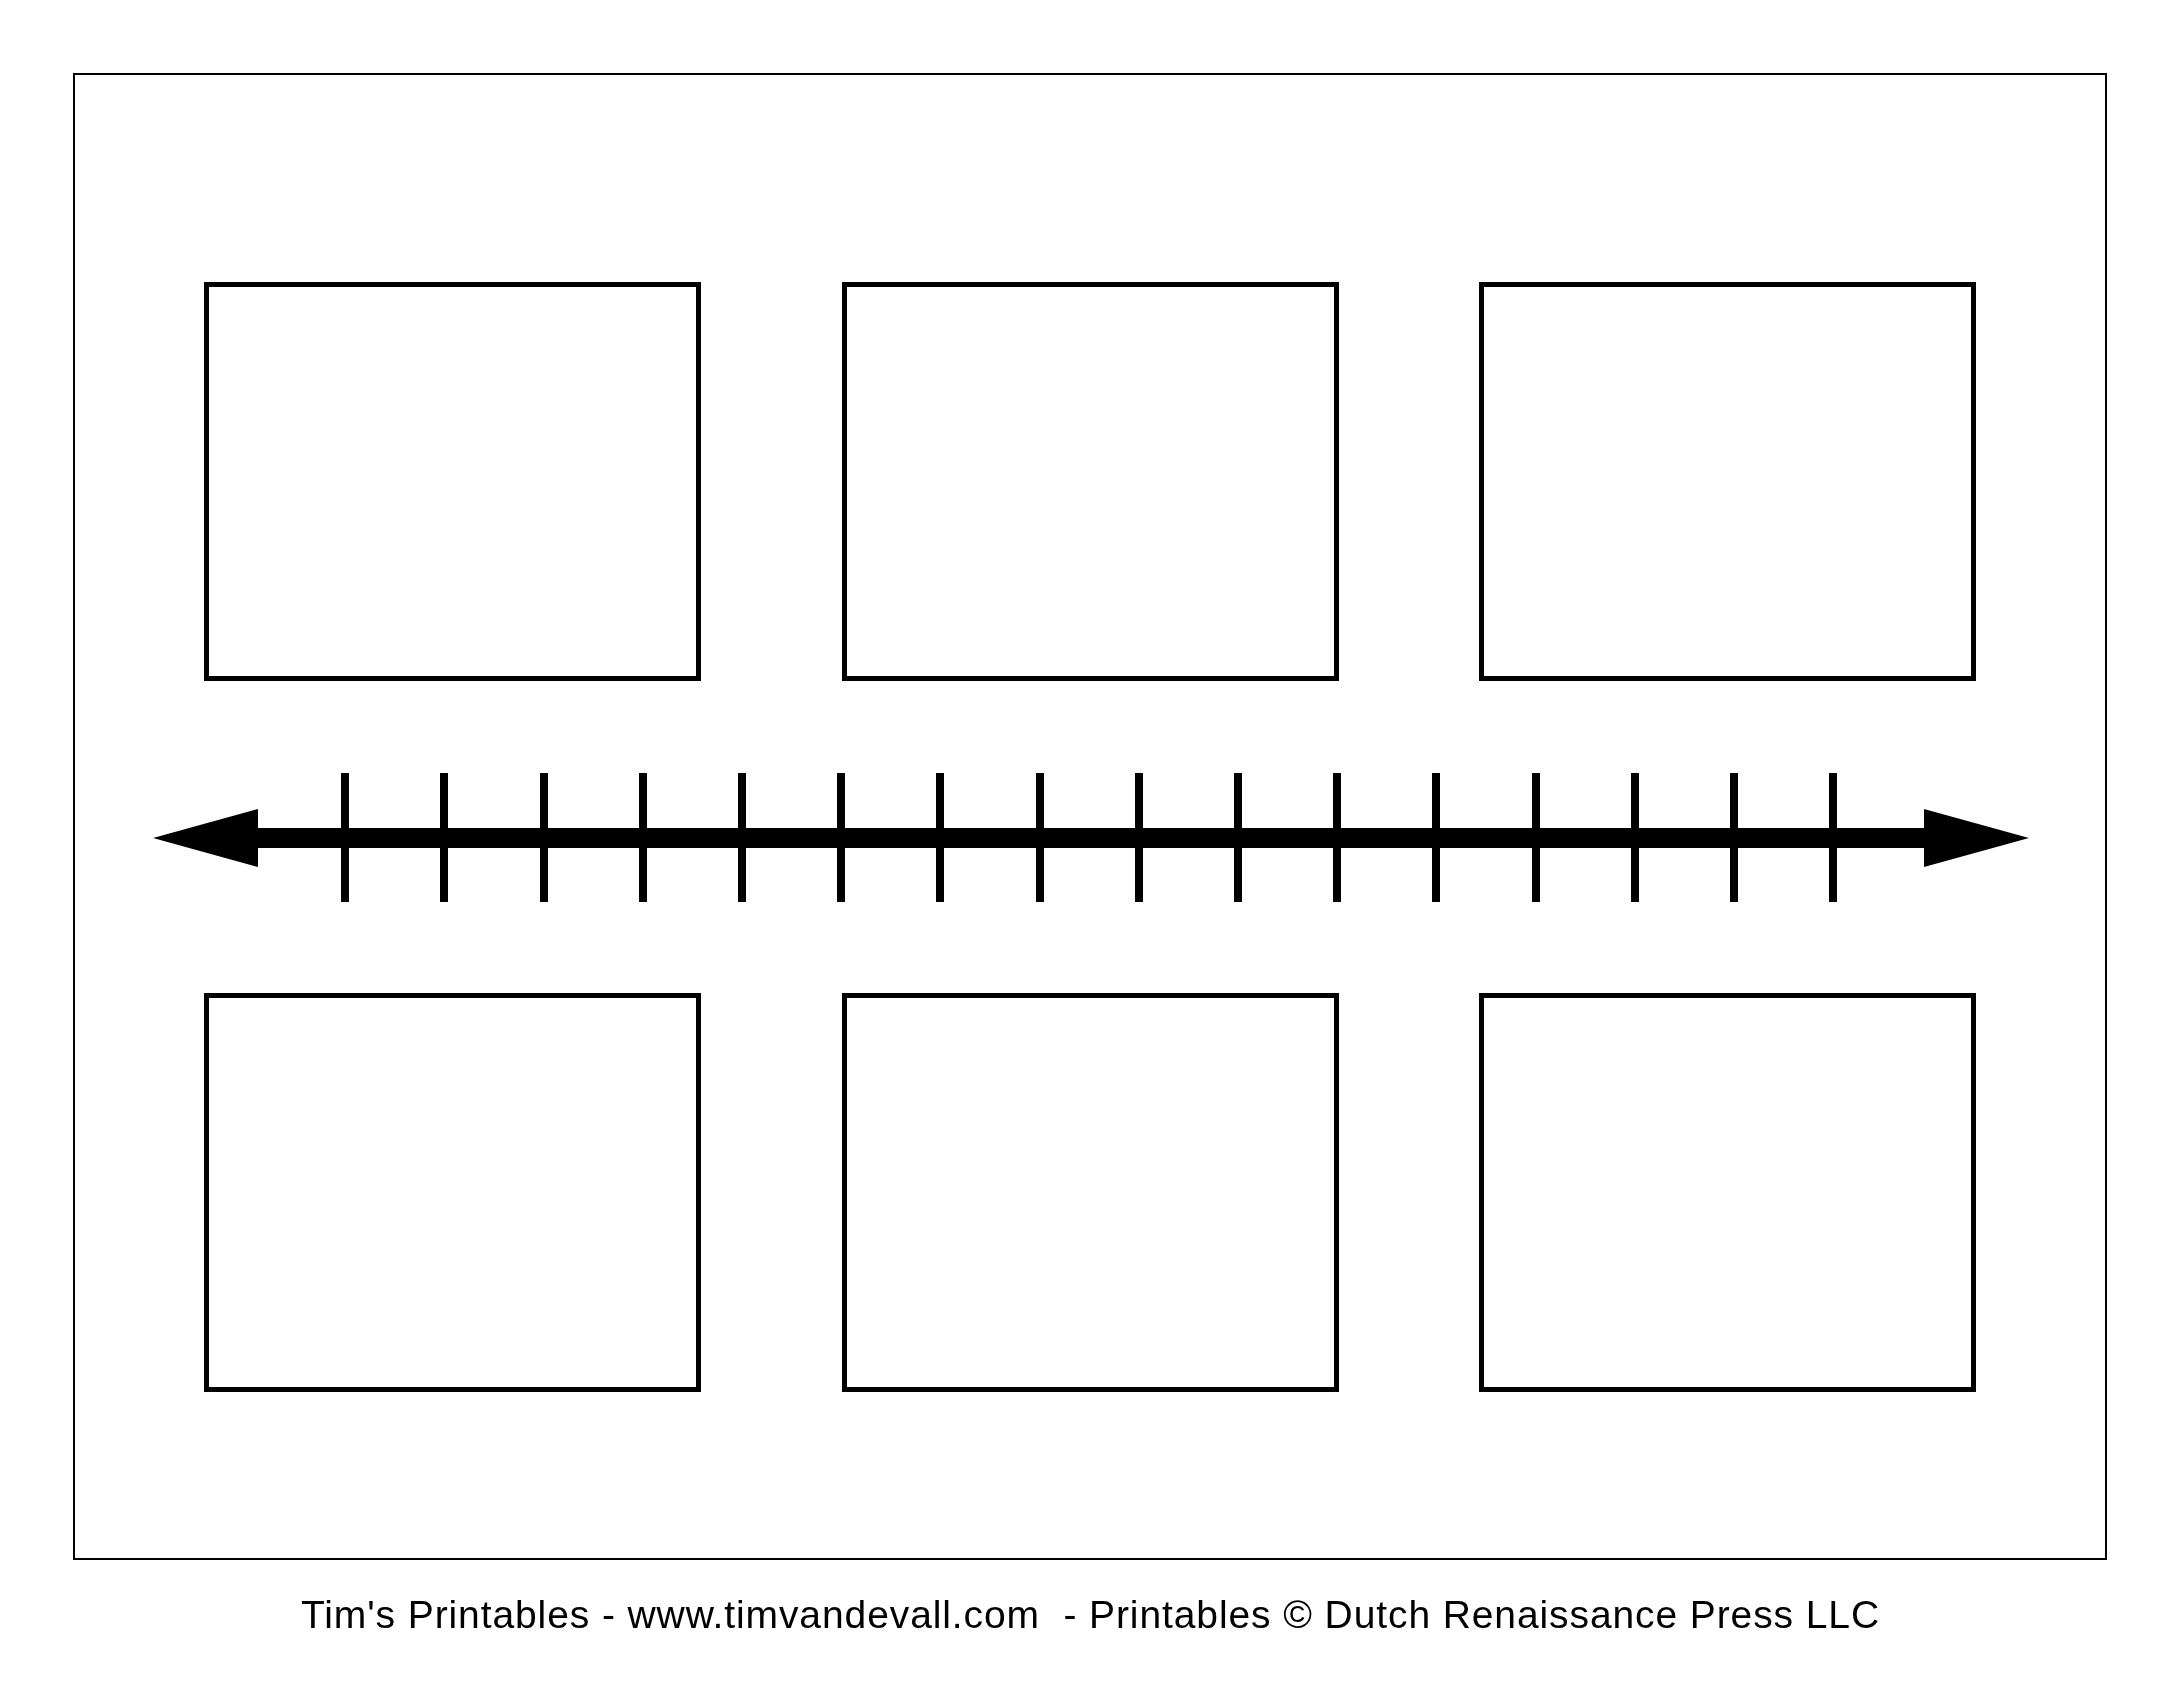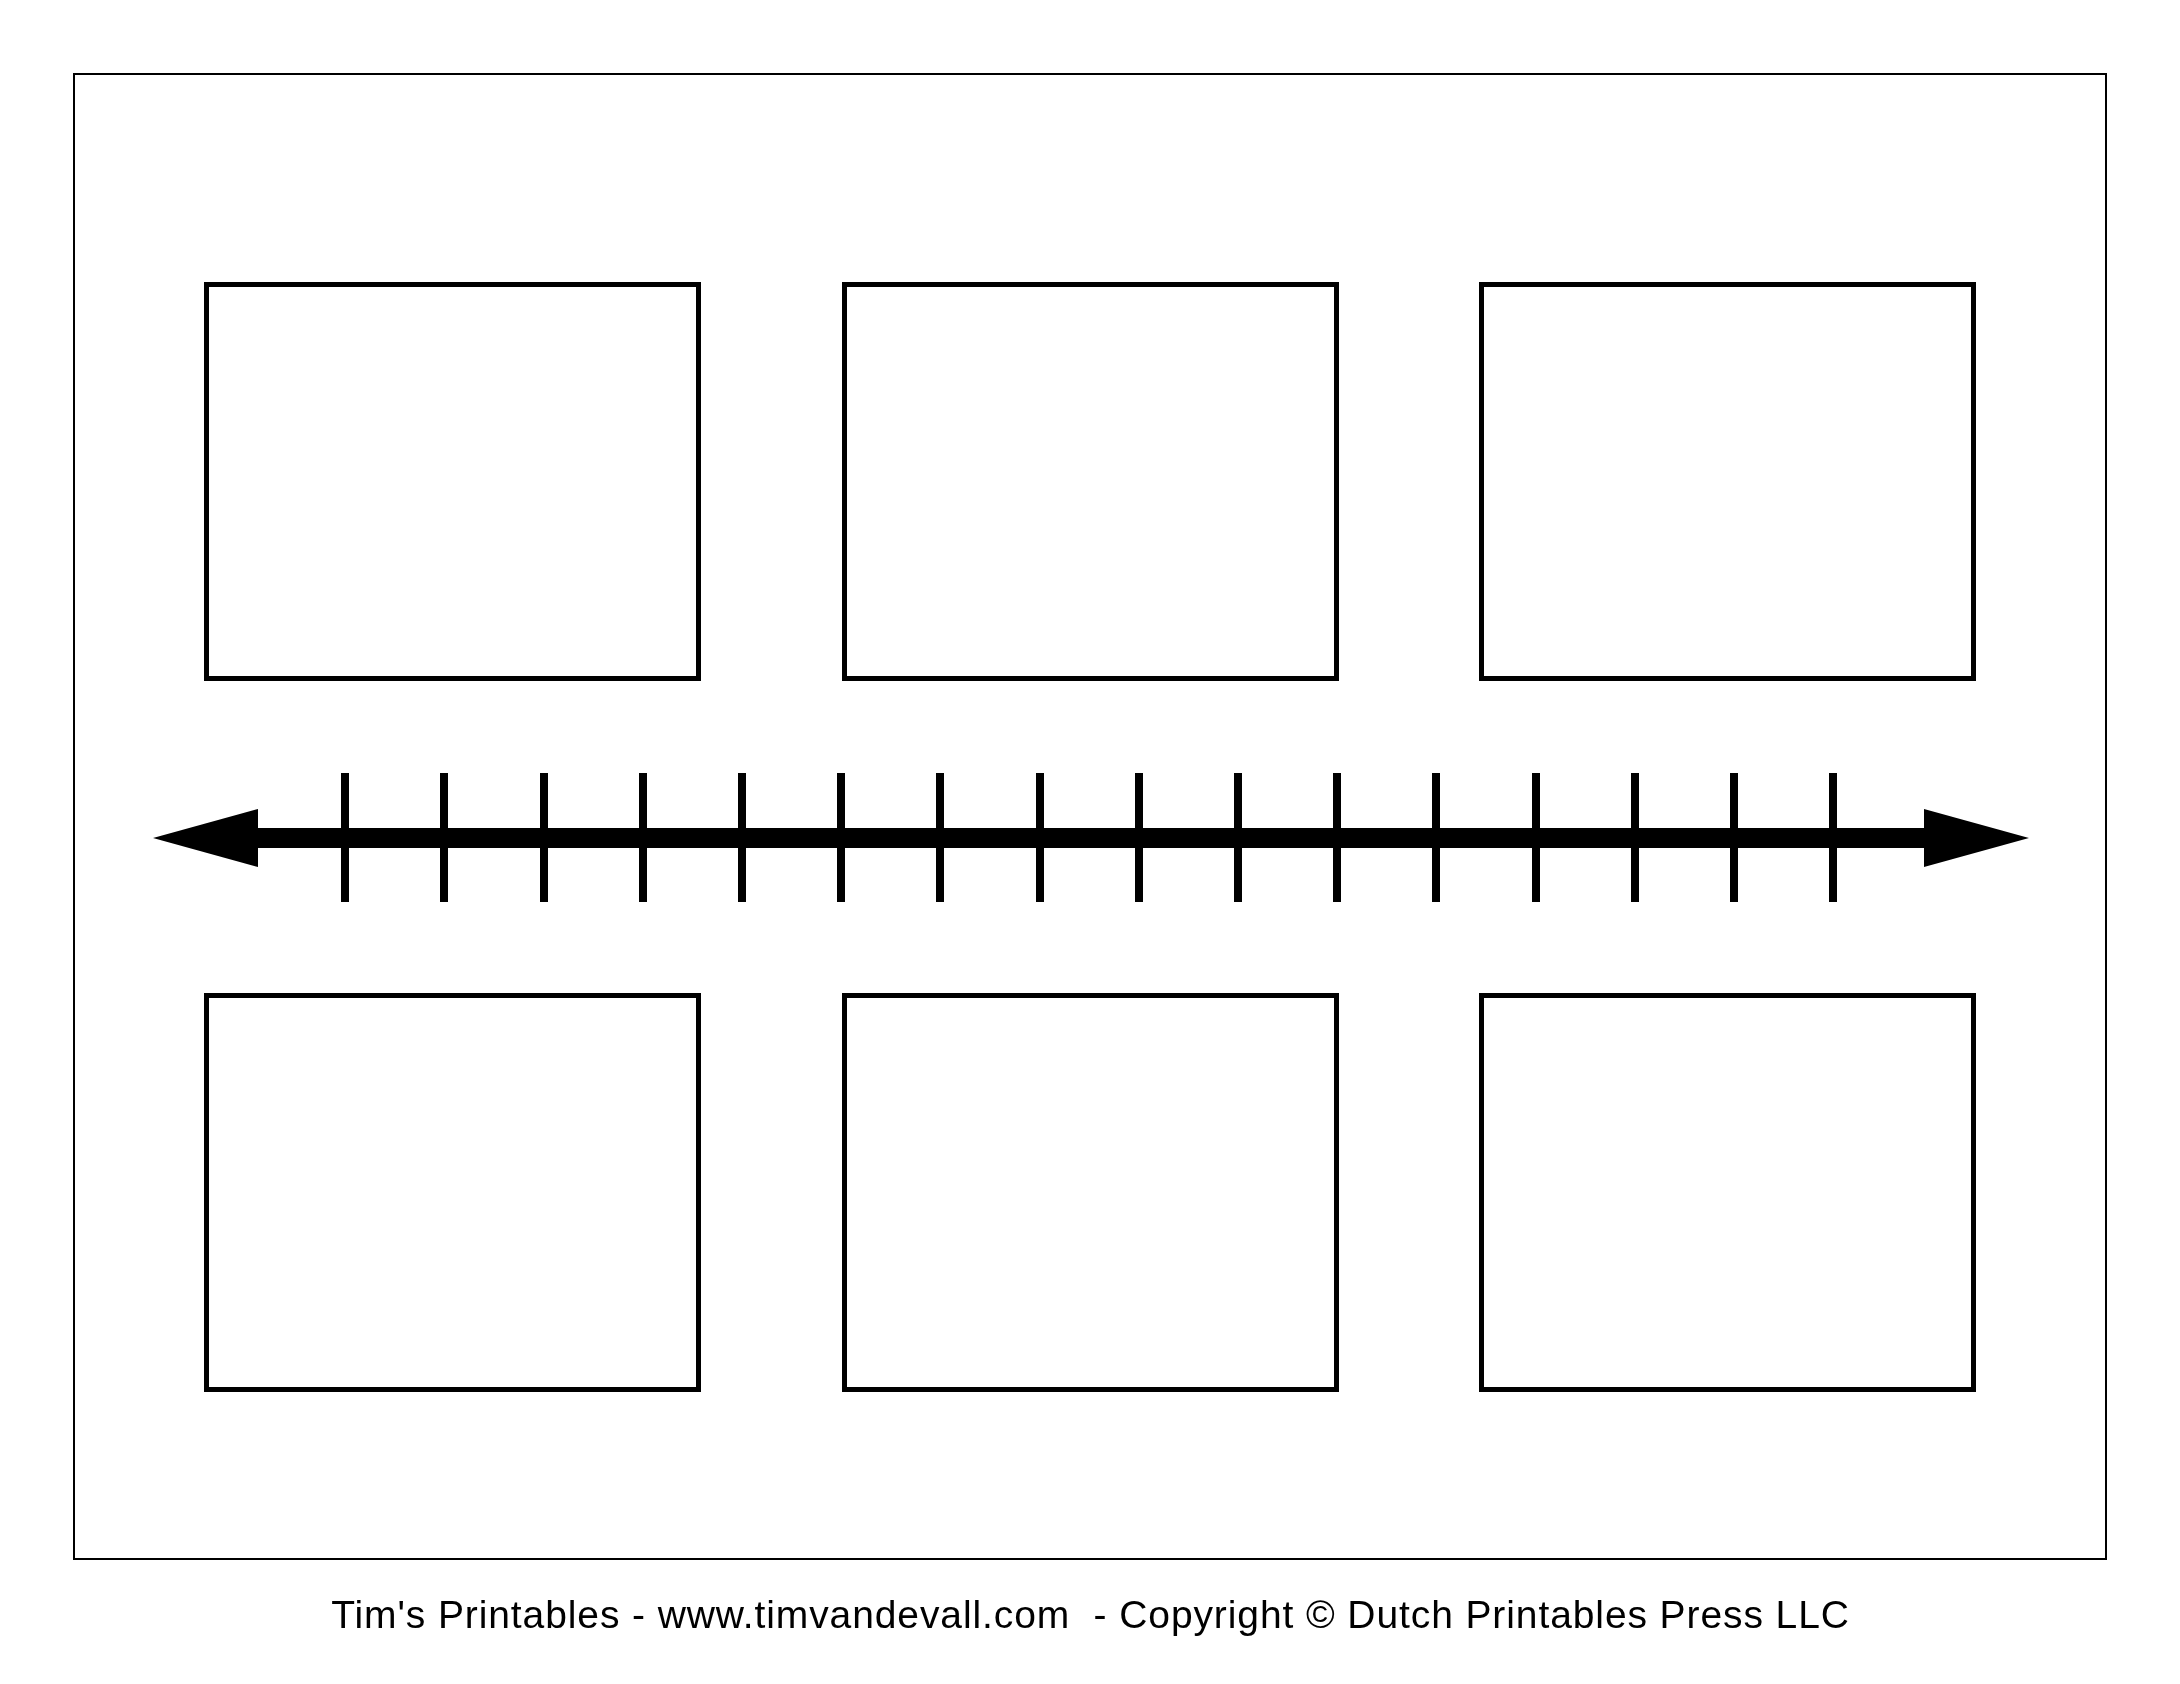--- a/index.html
+++ b/index.html
@@ -113,14 +113,14 @@
       <div class="tick" style="left: 1234px; background: rgb(0, 0, 0);"></div>
       <div class="tick" style="left: 1333px; background: rgb(0, 0, 0);"></div>
       <div class="tick" style="left: 1432px; background: rgb(0, 0, 0);"></div>
       <div class="tick" style="left: 1532px; background: rgb(0, 0, 0);"></div>
       <div class="tick" style="left: 1631px; background: rgb(0, 0, 0);"></div>
       <div class="tick" style="left: 1730px; background: rgb(0, 0, 0);"></div>
       <div class="tick" style="left: 1829px; background: rgb(0, 0, 0);"></div>
     </div>
 </div>
 
-<div class="footer">Tim's Printables - www.timvandevall.com  - Copyright © Dutch Printables Press LLC</div>
+<div class="footer">Tim's Printables - www.timvandevall.com  - Printables © Dutch Renaissance Press LLC</div>
 
 
 </body></html>

